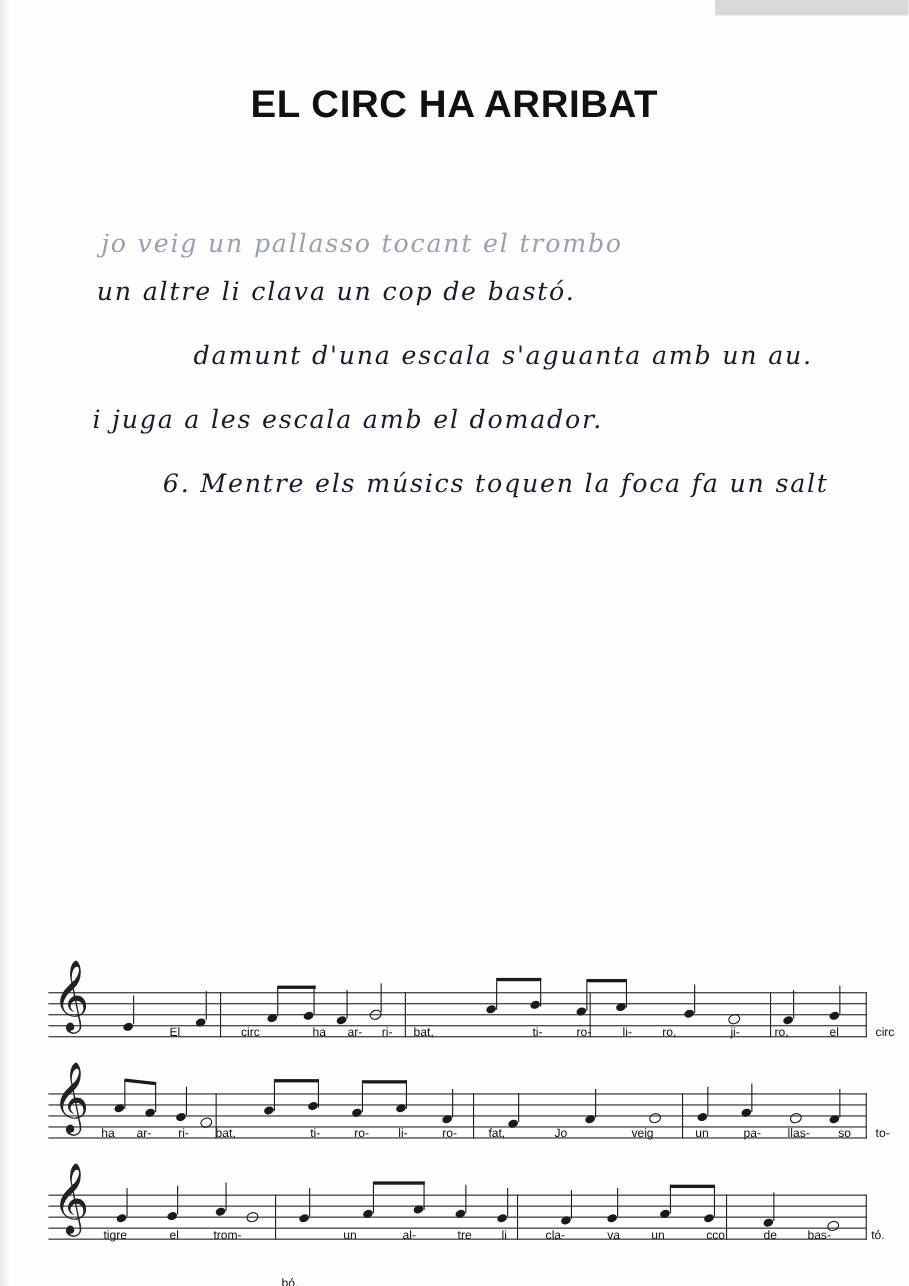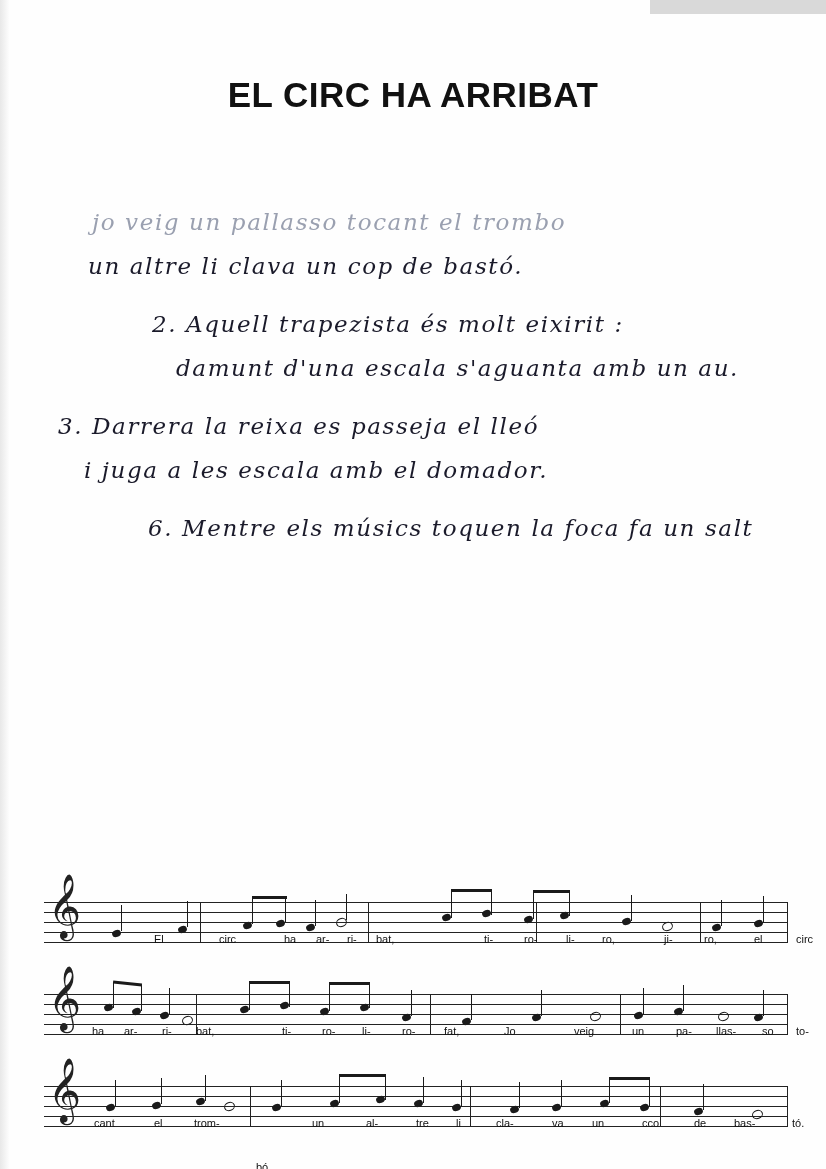--- a/index.html
+++ b/index.html
@@ -176,26 +176,24 @@
   <div class="title">EL CIRC HA ARRIBAT</div>
 
   <div class="lyrics">
 
     <div class="verse">
       <div class="line faded i88">jo veig un pallasso tocant el trombo</div>
       <div class="line i80">un altre li clava un cop de bastó.</div>
     </div>
 
     <div class="verse">
-      <div class="line i150">2. Aquell trapezista és molt eixirit :</div>
       <div class="line i170">damunt d'una escala s'aguanta amb un au.</div>
     </div>
 
     <div class="verse">
-      <div class="line i58">3. Darrera la reixa es passeja el lleó</div>
       <div class="line i84">i juga a les escala amb el domador.</div>
     </div>
 
 
 
     <div class="verse">
       <div class="line i146">6. Mentre els músics toquen la foca fa un salt</div>
     </div>
 
   </div>
@@ -377,21 +375,21 @@
       <div class="note filled" style="left:600px; top:26px;"></div>
       <div class="stem" style="left:609px; top:3px;"></div>
       <div class="note filled" style="left:640px; top:30px;"></div>
       <div class="stem" style="left:649px; top:6px;"></div>
       <div class="beam" style="left:609px; top:3px; width:41px;"></div>
       <div class="note filled" style="left:694px; top:34px;"></div>
       <div class="stem" style="left:703px; top:10px;"></div>
       <div class="note open" style="left:752px; top:36px;"></div>
 
       <div class="lyricrow">
-        <span class="syl" style="left:50px;">cant</span>
+        <span class="syl" style="left:50px;">tigre</span>
         <span class="syl" style="left:110px;">el</span>
         <span class="syl" style="left:150px;">trom-</span>
         <span class="syl" style="left:212px;margin-top:44px;">bó,</span>
         <span class="syl" style="left:268px;">un</span>
         <span class="syl" style="left:322px;">al-</span>
         <span class="syl" style="left:372px;">tre</span>
         <span class="syl" style="left:412px;">li</span>
         <span class="syl" style="left:452px;">cla-</span>
         <span class="syl" style="left:508px;">va</span>
         <span class="syl" style="left:548px;">un</span>

